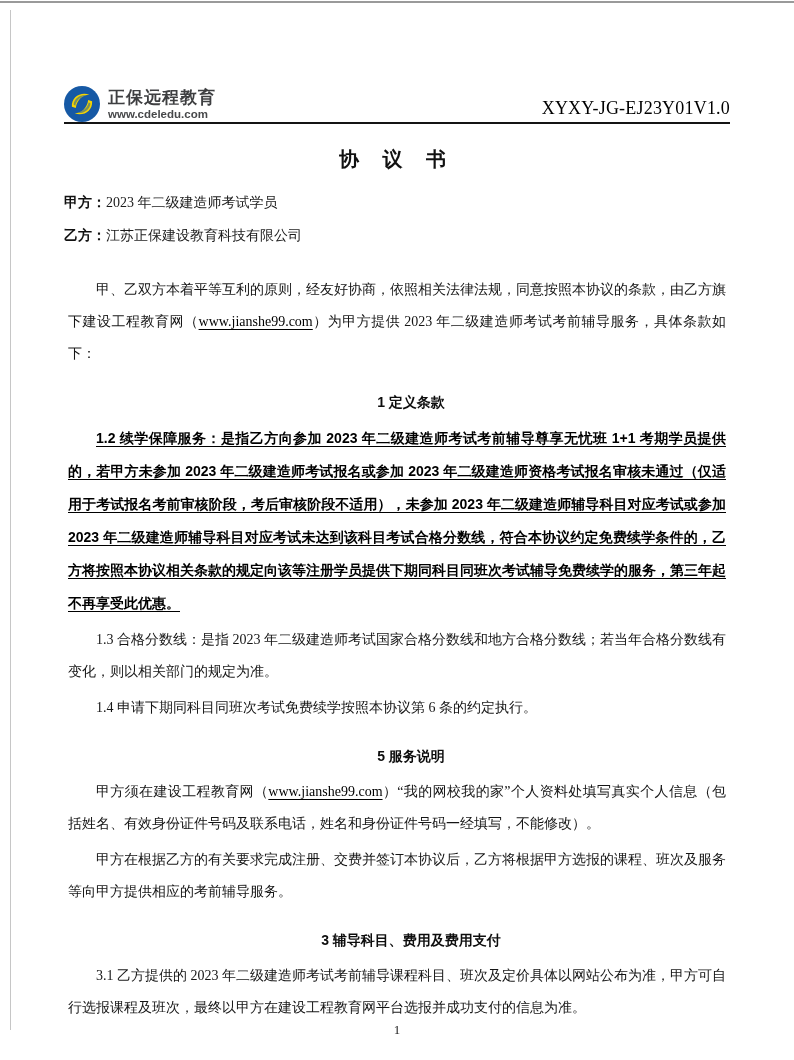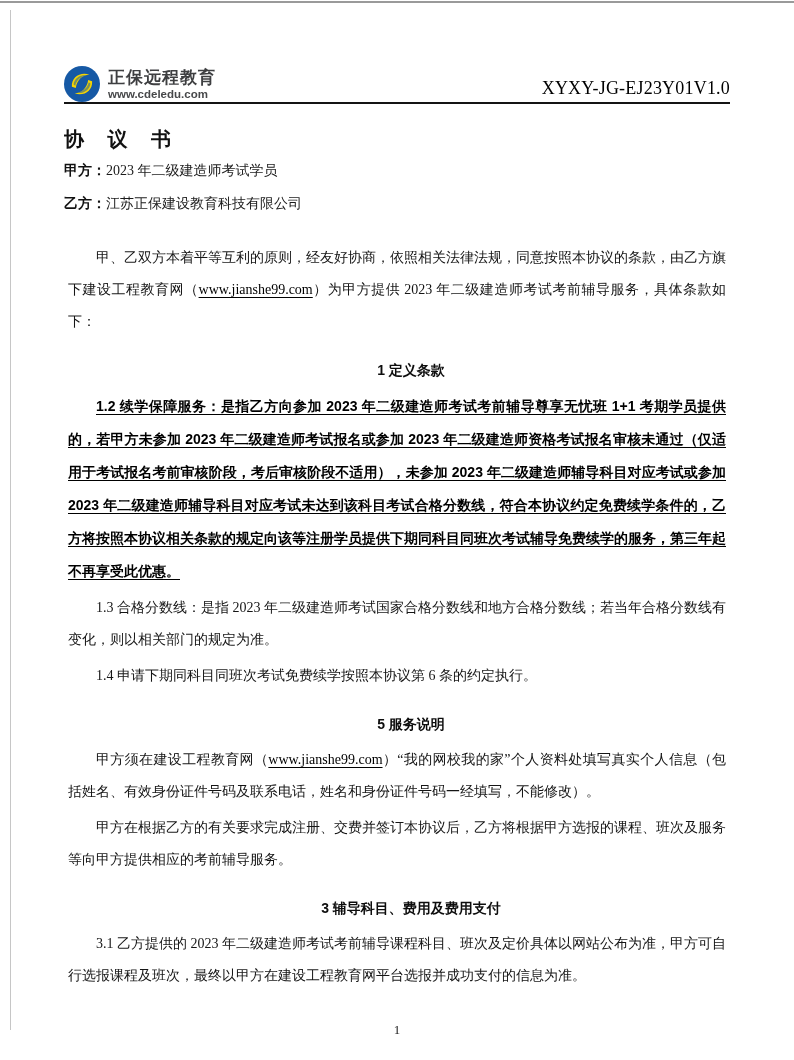--- a/index.html
+++ b/index.html
@@ -13,51 +13,51 @@
   }
   
   .frame-top{position:absolute;top:1px;left:0;width:794px;height:2px;background:#9a9a9a;}
   .frame-left{position:absolute;top:10px;left:10px;width:1px;height:1020px;background:#c6c6c6;}
 
   .content{position:absolute;top:0;left:64px;width:666px;}
 
   
   .header{
     display:flex;justify-content:space-between;align-items:flex-end;
-    padding-top:46px;
+    padding-top:66px;
     border-bottom:2px solid #141414;
     height:56px;
   }
   .logo{display:flex;align-items:center;gap:8px;}
   .logo svg{width:36px;height:36px;display:block;}
   .logo-name{
     font-family:"Liberation Sans","DejaVu Sans",sans-serif;
     font-weight:bold;font-size:17px;line-height:19px;color:#3e3f41;letter-spacing:1px;
   }
   .logo-url{
     font-family:"Liberation Sans","DejaVu Sans",sans-serif;
     font-weight:bold;font-size:11.5px;line-height:14px;color:#47484a;
   }
   .doc-code{
     font-size:18px;color:#000;padding-bottom:3px;letter-spacing:.2px;font-family:Liberation Serif, serif;
   }
 
   
   .title{
     margin:20px 0 0 0;
-    text-align:left;
+    text-align:center;
     font-size:20px;line-height:30px;
     font-weight:bold;
     letter-spacing:9px;
     font-family:"Liberation Sans","DejaVu Sans",sans-serif;
     color:#111;
   }
 
   
-  .parties{}
+  .parties{margin-top:12px;}
   .party{margin:0;font-size:14px;line-height:32px;}
   .party .plabel{
     font-family:"Liberation Sans","DejaVu Sans",sans-serif;
     font-weight:bold;color:#111;
   }
 
   
   .para{
     margin:4px;font-size:14px;line-height:32px;
     text-align:justify;color:#151515;

